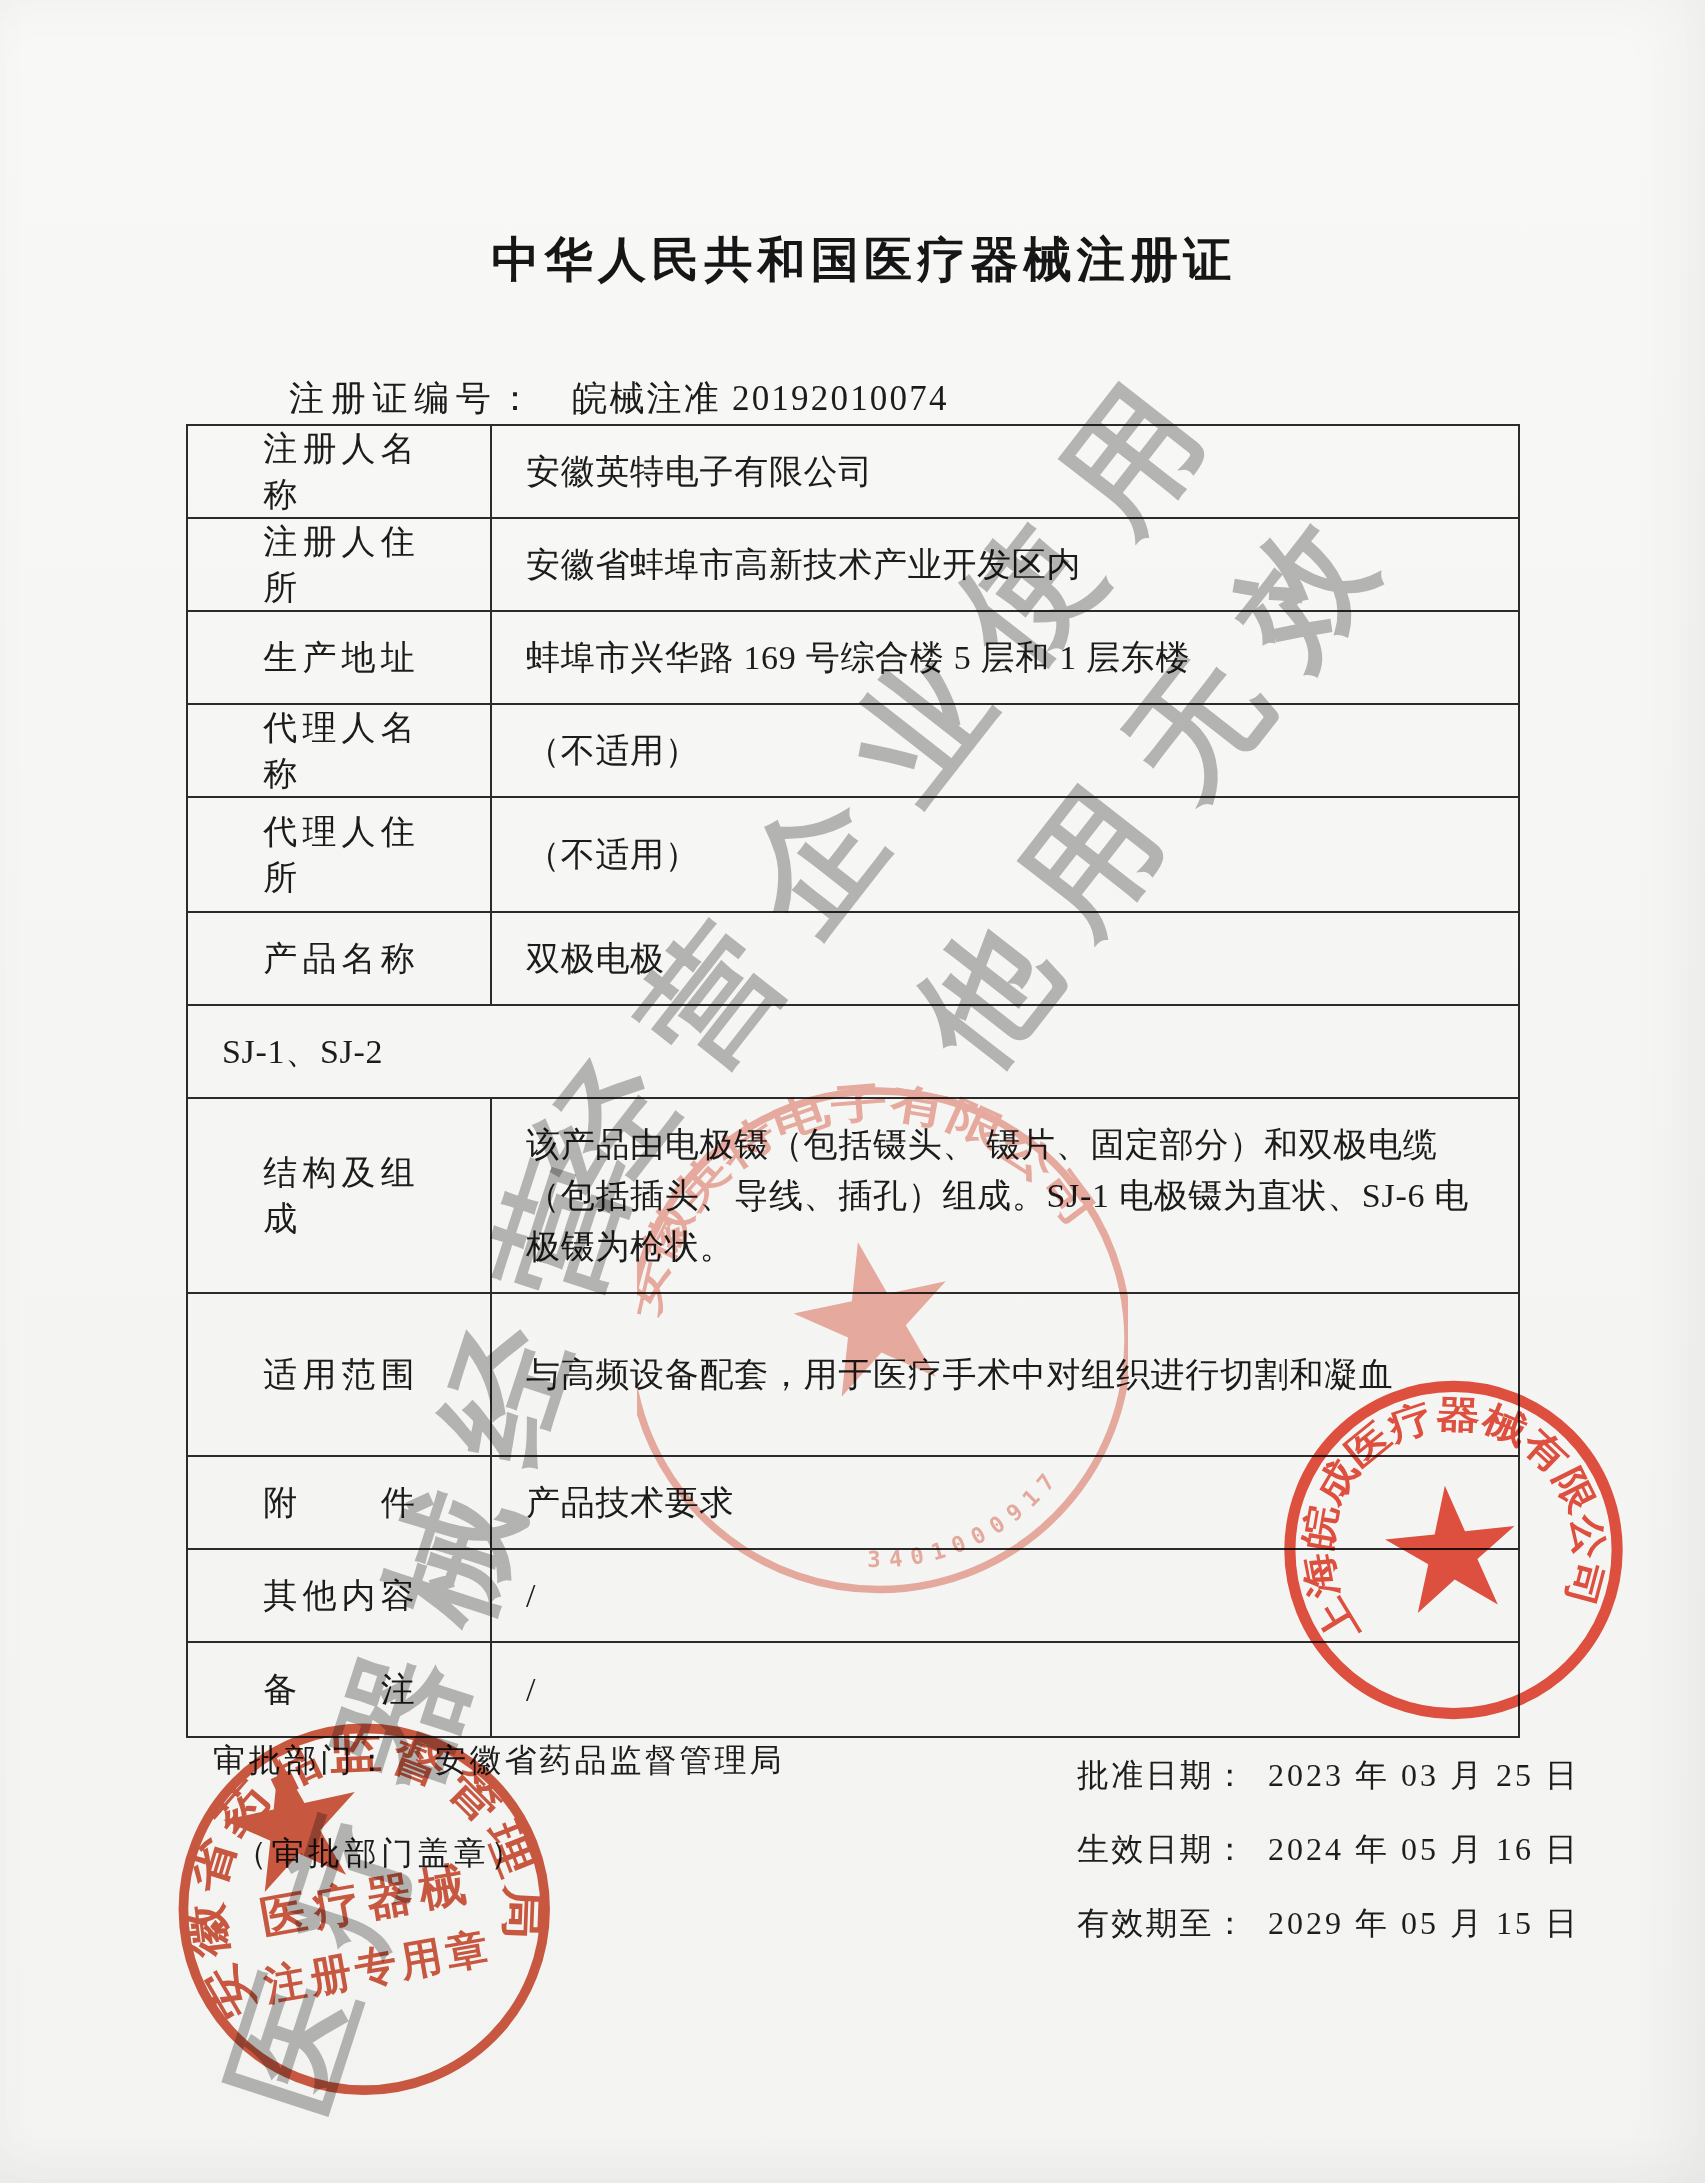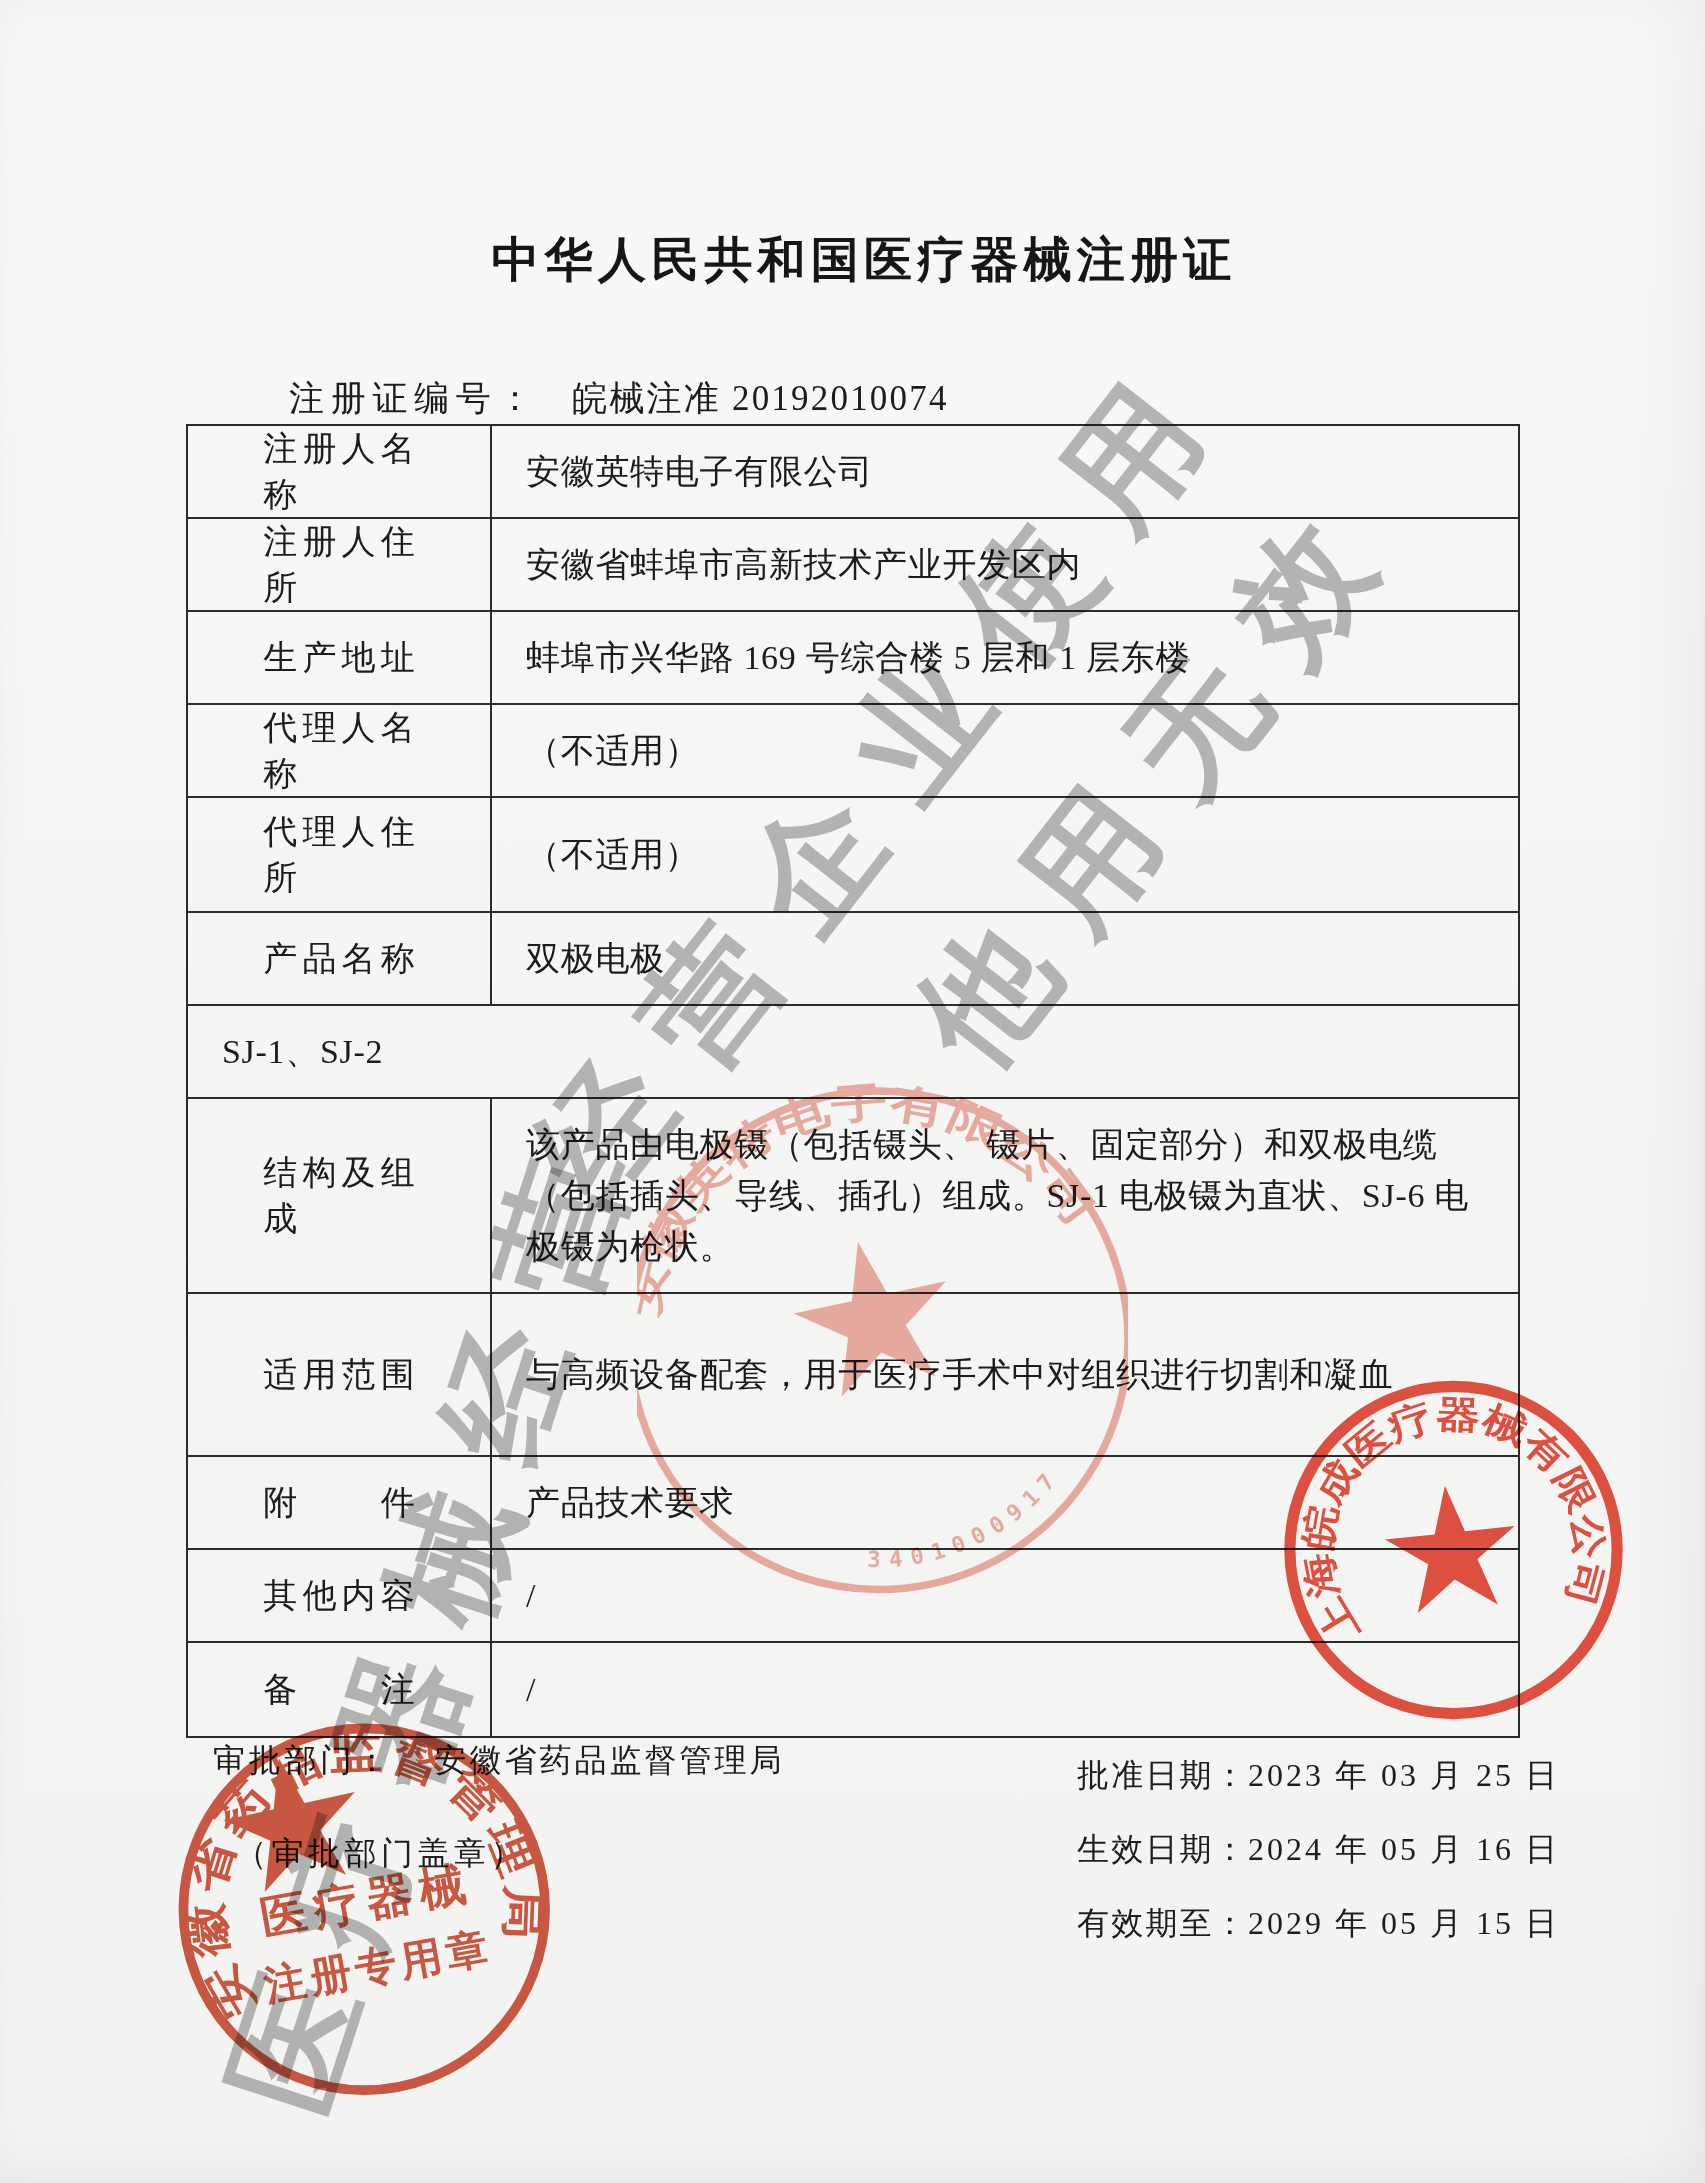--- a/index.html
+++ b/index.html
@@ -60,21 +60,21 @@
   }
   .approval-line .lbl{letter-spacing:3.7px;}
   .approval-line .val{margin-left:43px;letter-spacing:3px;}
   .seal-note{
     position:absolute;top:1832px;left:235px;
     font-size:32px;letter-spacing:4.5px;color:#1d1d1d;white-space:nowrap;
   }
   .dates{position:absolute;top:1759px;left:1077px;}
   .date-line{font-size:32px;line-height:1;margin-bottom:42px;white-space:nowrap;color:#1d1d1d;}
   .date-line .lbl{letter-spacing:2.2px;}
-  .date-line .val{margin-left:0;letter-spacing:3px;}
+  .date-line .val{margin-left:20px;letter-spacing:3px;}
   
   .wm{
     position:absolute;
     font-size:130px;font-weight:700;
     letter-spacing:41px;white-space:nowrap;
     color:rgba(122,122,122,0.52);
     transform-origin:0 50%;
     mix-blend-mode:multiply;
     font-family:"Liberation Serif","DejaVu Serif",serif;
     pointer-events:none;

